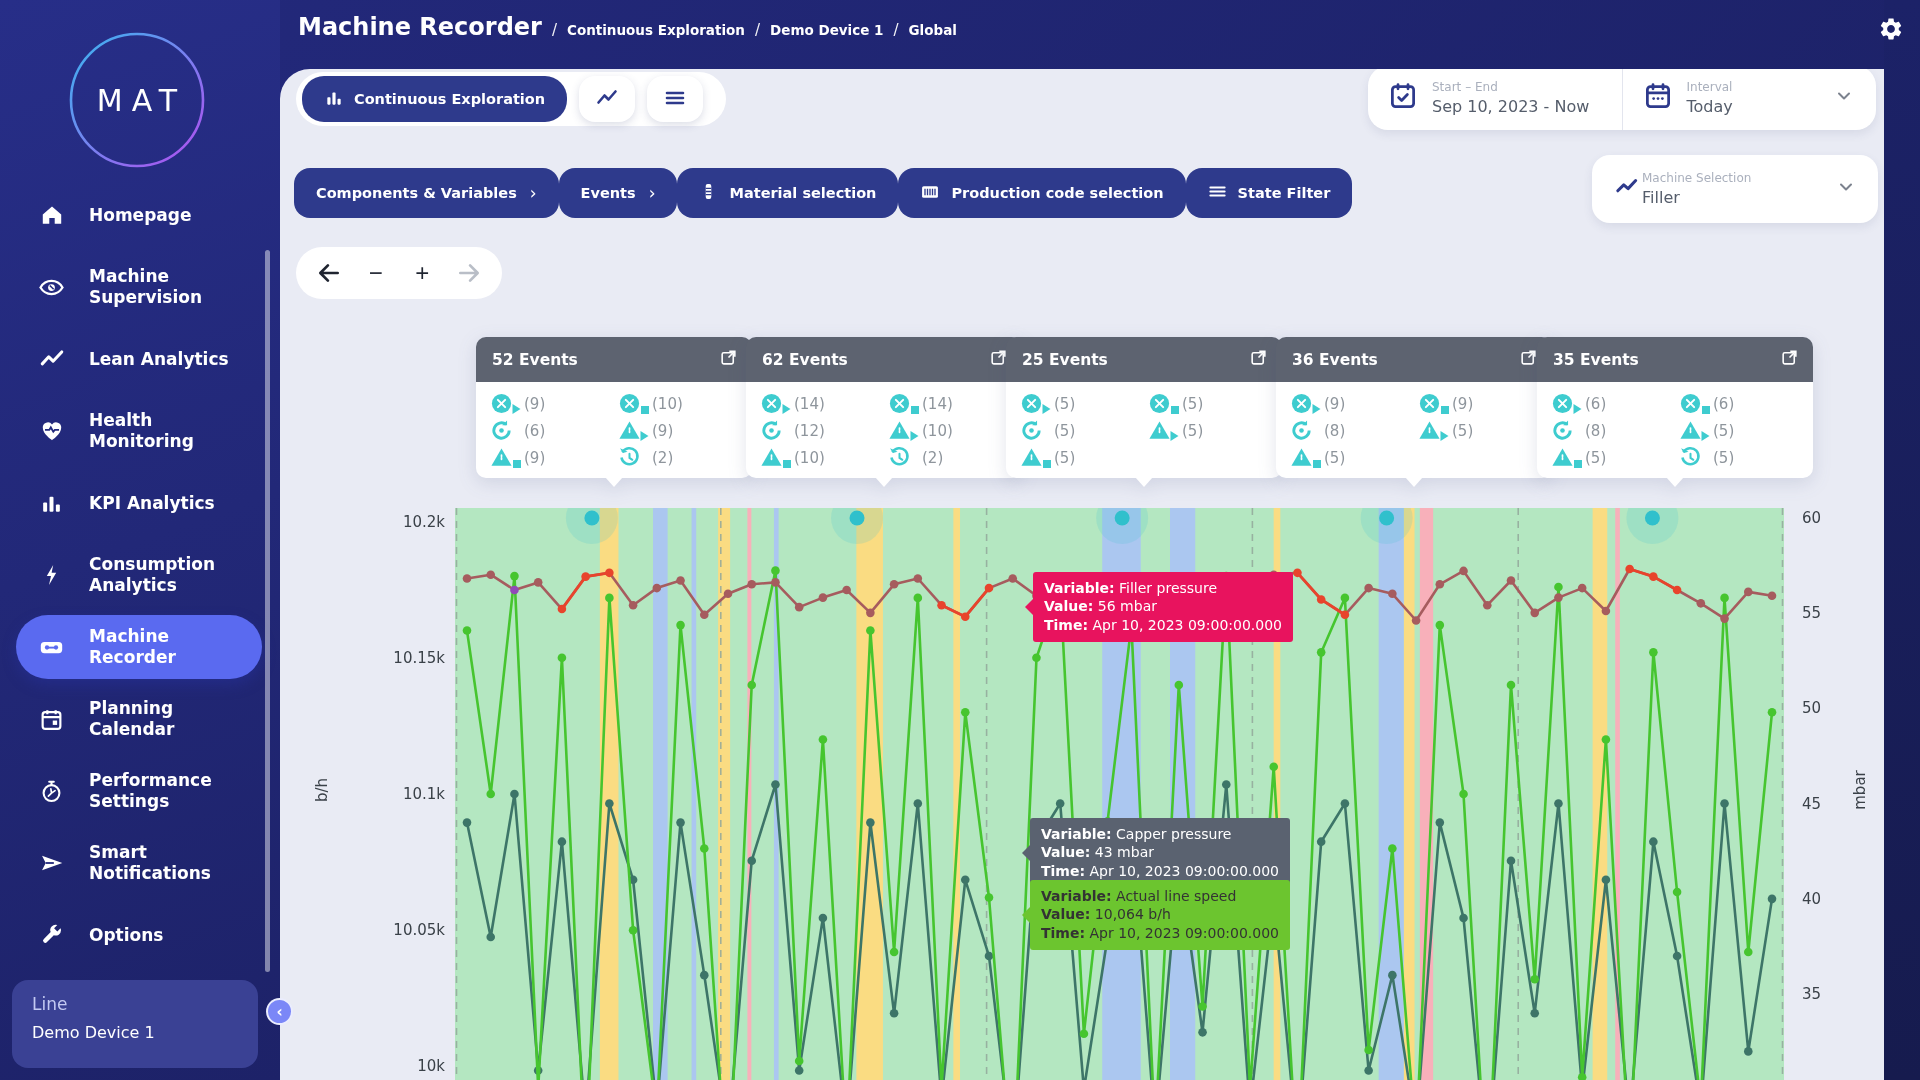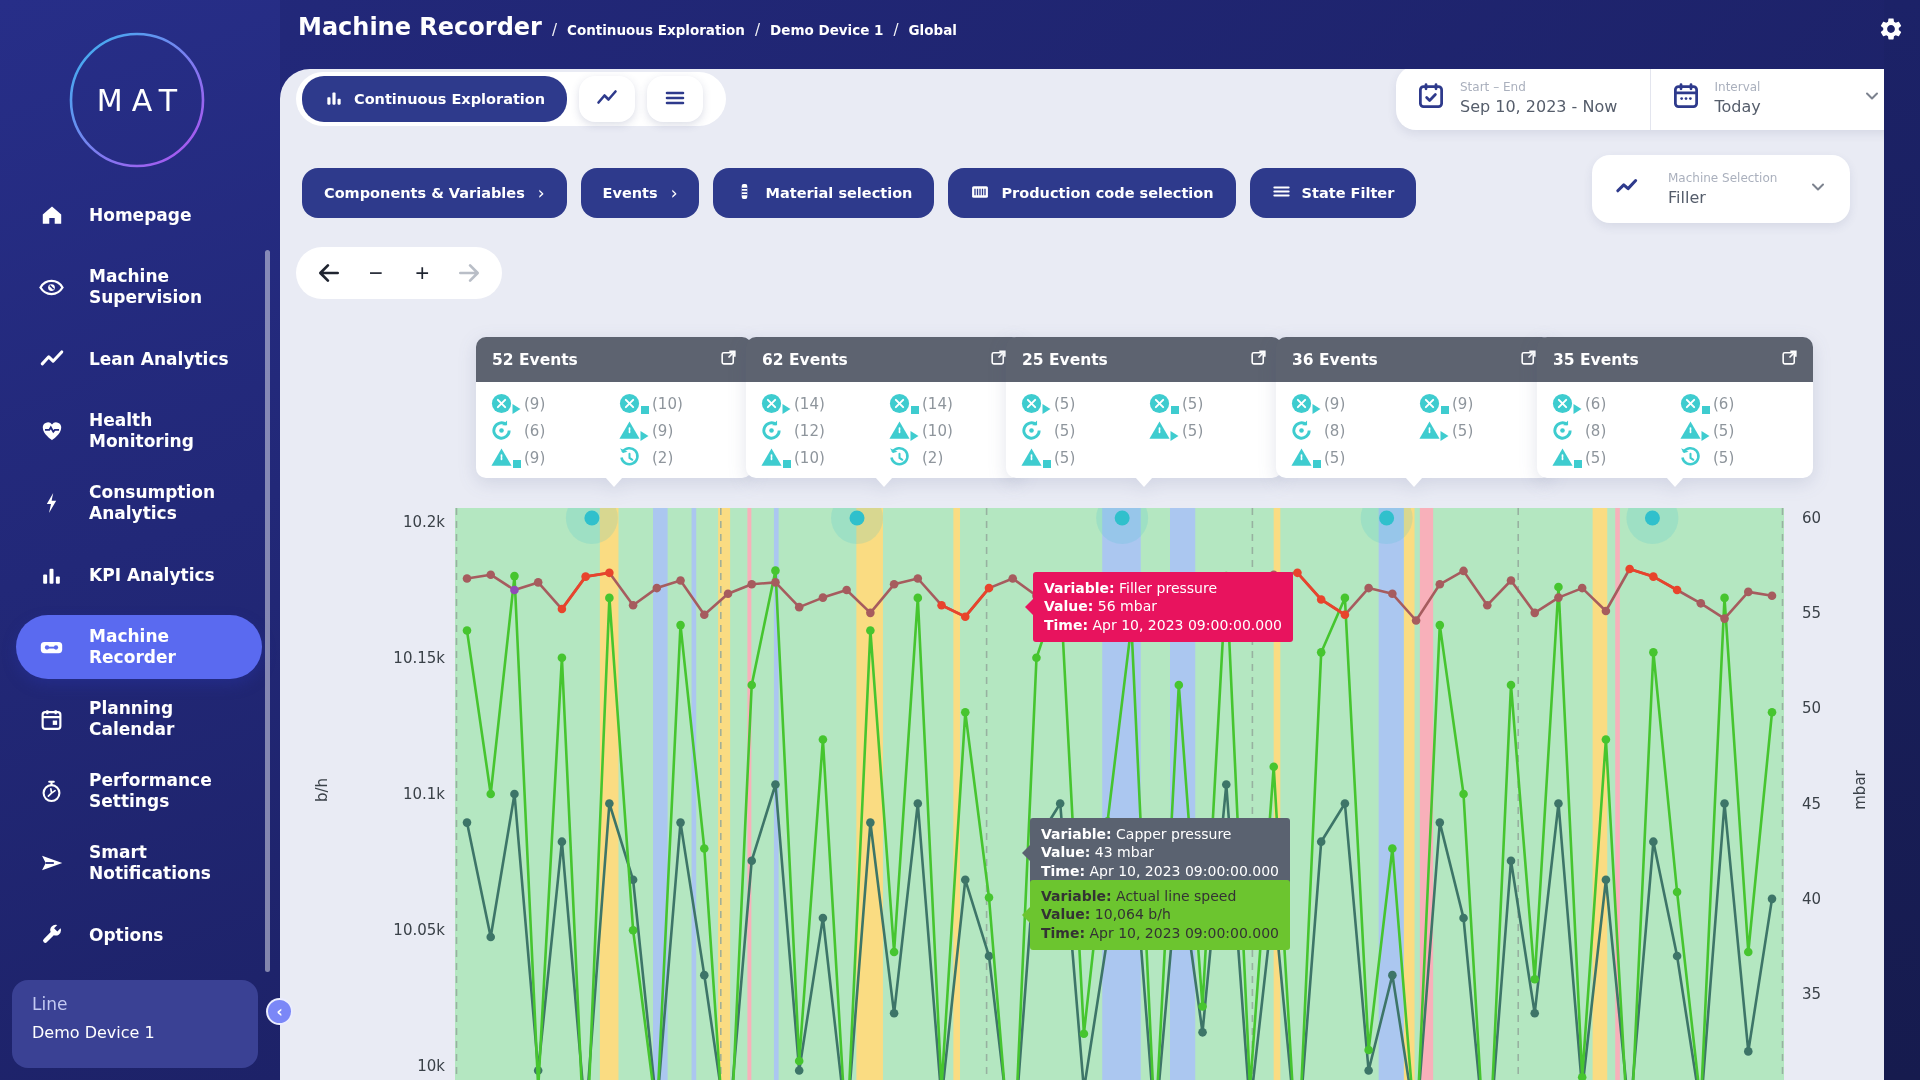--- a/index.html
+++ b/index.html
@@ -29,32 +29,32 @@
   .breadcrumb .sep { font-size:15px; font-weight:400; opacity:.95; }
   .gear { position:absolute; right:14px; top:17px; width:26px; height:26px; cursor:pointer; }
 
   
   .content { position:absolute; left:280px; top:69px; width:1604px; height:1011px; background:#e9ebf4; border-top-left-radius:30px; overflow:hidden; }
 
   
   .mode-group { position:absolute; left:16px; top:3px; width:430px; height:54px; background:#fff; border-radius:27px; display:flex; align-items:center; padding:0 6px; gap:12px; }
   .mode-btn { height:46px; padding:0 22px; background:#2e3a8c; color:#fff; border:none; border-radius:22px; font-weight:700; font-size:14.5px; display:flex; align-items:center; gap:10px; cursor:pointer; font-family:inherit; }
   .icon-btn { width:56px; height:46px; background:#fff; border:none; border-radius:16px; box-shadow:0 3px 8px rgba(60,70,120,.18); display:flex; align-items:center; justify-content:center; cursor:pointer; }
-  .range-card { position:absolute; left:1088px; top:-3px; width:508px; height:64px; background:#fff; border-radius:20px; box-shadow:0 4px 10px rgba(60,70,120,.10); display:flex; align-items:center;margin-left:28px; }
+  .range-card { position:absolute; left:1088px; top:-3px; width:508px; height:64px; background:#fff; border-radius:20px; box-shadow:0 4px 10px rgba(60,70,120,.10); display:flex; align-items:center; }
   .range-half { flex:1; display:flex; align-items:center; gap:14px; padding:0 8px 0 20px; height:100%; }
   .range-half + .range-half { border-left:1px solid #e3e5ee; }
   .rc-label { color:#aab0bd; font-size:12px; }
   .rc-value { color:#555d6b; font-size:16px; margin-top:3px; }
   .chev { margin-left:auto; margin-right:14px; }
 
   
-  .chips { position:absolute; left:22px; top:99px; display:flex; gap:14px; align-items:center;justify-content:center; }
+  .chips { position:absolute; left:14px; top:99px; display:flex; align-items:center;justify-content:center; }
   .chip { height:50px; background:#2e3a8c; color:#fff; border:none; border-radius:16px; font-weight:700; font-size:14.5px; padding:0 22px; display:flex; align-items:center; gap:11px; cursor:pointer; font-family:inherit; white-space:nowrap; }
   .chip .caret { font-size:17px; font-weight:400; margin-left:2px; }
-  .machine-card { position:absolute; left:1312px; top:86px; width:258px; height:68px; background:#fff; border-radius:18px; box-shadow:0 4px 10px rgba(60,70,120,.10); display:flex; align-items:center; gap:28px; padding:0 8px 0 22px; cursor:pointer; }
+  .machine-card { position:absolute; left:1312px; top:86px; width:286px; height:68px; background:#fff; border-radius:18px; box-shadow:0 4px 10px rgba(60,70,120,.10); display:flex; align-items:center; gap:2px; padding:0 8px 0 22px; cursor:pointer; }
 
   
   .arrows { position:absolute; left:16px; top:178px; width:206px; height:52px; background:#fff; border-radius:26px; display:flex; align-items:center; justify-content:space-around; padding:0 10px; }
   .arrow-btn { background:none; border:none; cursor:pointer; display:flex; align-items:center; justify-content:center; width:36px; height:36px; }
   .sign { font-size:24px; color:#1f2430; font-weight:400; line-height:1; }
 
   
   .ev-card { position:absolute; top:268px; width:276px; height:141px; filter:drop-shadow(0 5px 9px rgba(60,70,120,.14)); }
   .ev-head { height:45px; background:#5d6370; border-radius:10px 10px 0 0; color:#fff; display:flex; align-items:center; justify-content:space-between; padding:0 14px 0 16px; }
   .ev-title { font-weight:800; font-size:15.5px; }
@@ -846,35 +846,35 @@
         <span class="nico">
             <svg width="26" height="26" viewBox="0 0 24 24">
               <path d="M12 20.5S3.5 15 3.5 9.1A4.7 4.7 0 0 1 12 6a4.7 4.7 0 0 1 8.5 3.1C20.5 15 12 20.5 12 20.5z" fill="#fff"></path>
               <path d="M5.5 11h4l1.4-2.3 2.3 4 1.4-1.7h3.9" fill="none" stroke="#232a7e" stroke-width="1.7"></path>
             </svg>
           </span>
         <span class="nlabel">Health Monitoring</span>
       </div>
       <div class="nav-item">
         <span class="nico">
-            <svg width="24" height="24" viewBox="0 0 24 24">
-              <path d="M13.2 2 6.8 13h4.2l-2 9 7.2-12.3h-4.6L13.2 2z" fill="#fff"></path>
-            </svg>
-          </span>
-        <span class="nlabel">Consumption Analytics</span>
-      </div>
-      <div class="nav-item">
-        <span class="nico">
             <svg width="25" height="25" viewBox="0 0 24 24">
               <rect x="4" y="11" width="3.8" height="9" rx="1" fill="#fff"></rect>
               <rect x="10.1" y="5.5" width="3.8" height="14.5" rx="1" fill="#fff"></rect>
               <rect x="16.2" y="13" width="3.8" height="7" rx="1" fill="#fff"></rect>
             </svg>
           </span>
         <span class="nlabel">KPI Analytics</span>
+      </div>
+      <div class="nav-item">
+        <span class="nico">
+            <svg width="24" height="24" viewBox="0 0 24 24">
+              <path d="M13.2 2 6.8 13h4.2l-2 9 7.2-12.3h-4.6L13.2 2z" fill="#fff"></path>
+            </svg>
+          </span>
+        <span class="nlabel">Consumption Analytics</span>
       </div>
       <div class="nav-item active">
         <span class="nico">
             <svg width="27" height="27" viewBox="0 0 24 24">
               <rect x="2.5" y="7" width="19" height="10" rx="3.2" fill="#fff"></rect>
               <circle cx="8" cy="12" r="1.9" fill="#5a6af0"></circle>
               <circle cx="16" cy="12" r="1.9" fill="#5a6af0"></circle>
               <path d="M8 12.1h8" stroke="#5a6af0" stroke-width="1.7"></path>
             </svg>
           </span>

